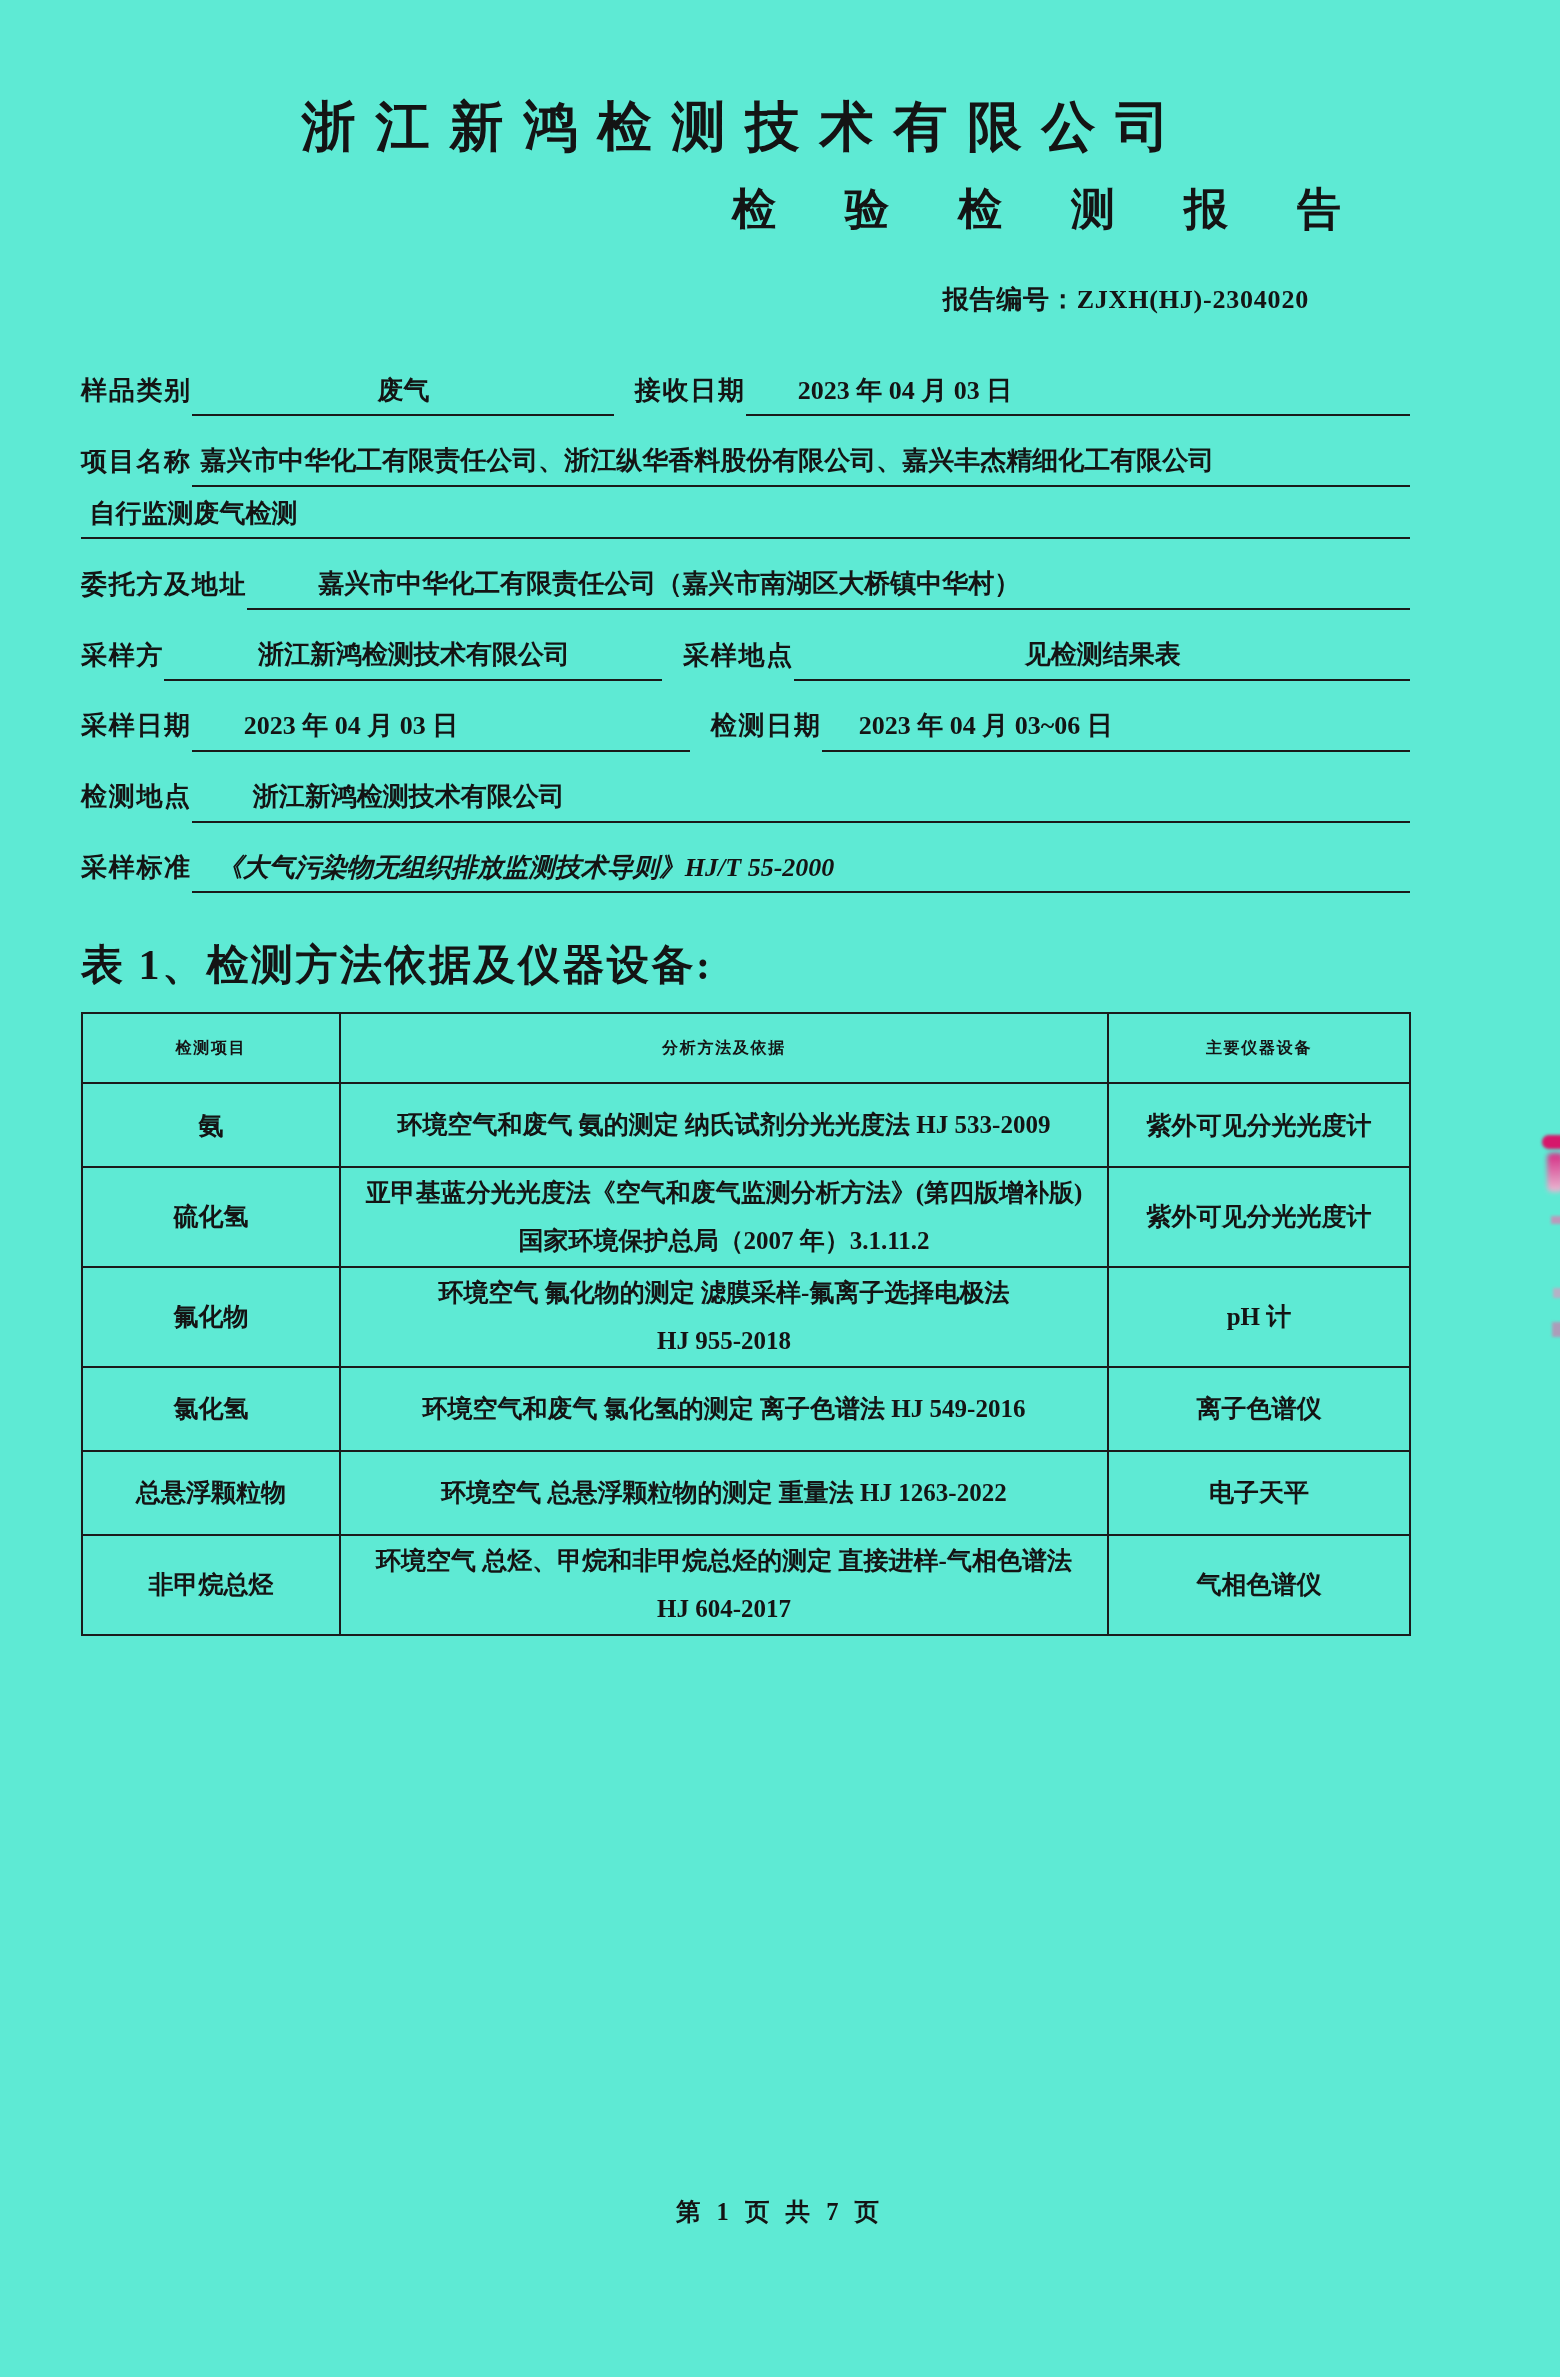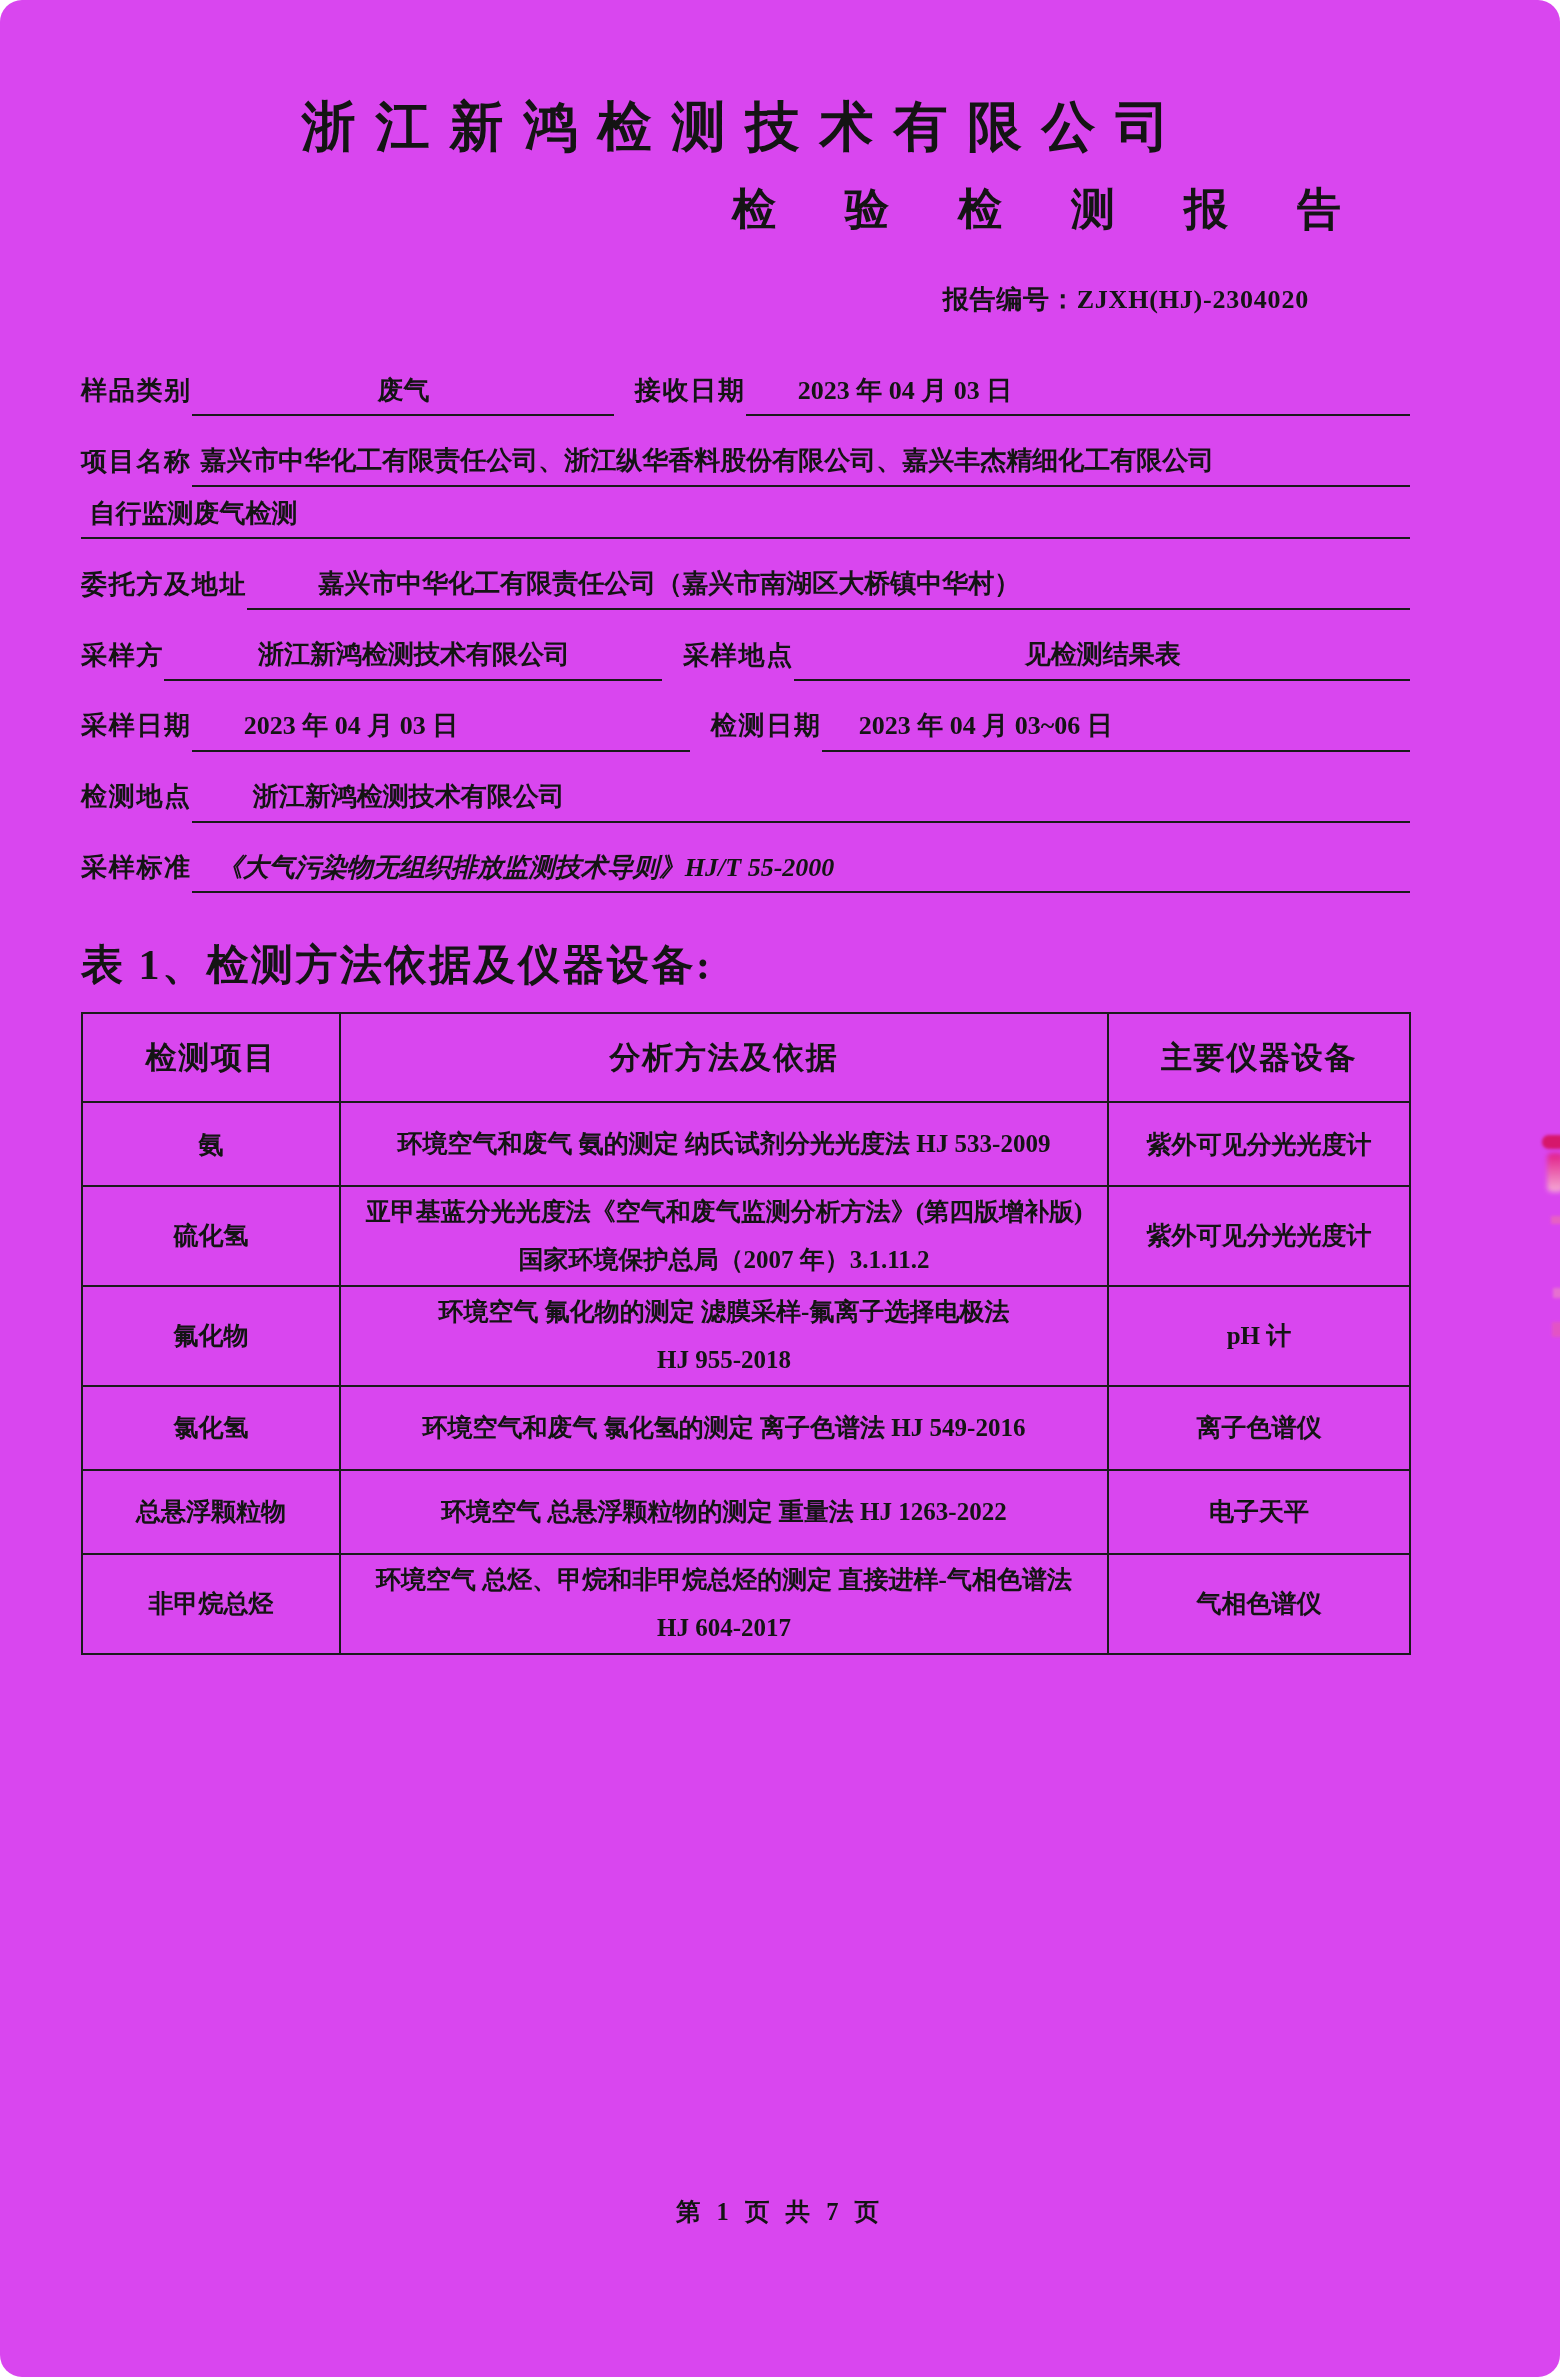--- a/index.html
+++ b/index.html
@@ -1,25 +1,24 @@
 <!DOCTYPE html>
 <html style="font-size:13.5px"><head>
 <meta charset="utf-8">
 <style>
   * { margin:0; padding:0; box-sizing:border-box; }
   html,body { background:#ffffff; }
   .page {
     position:relative;
     width:1560px; height:2377px;
-    background:#d946ef;
+    background:#5eead4;
     font-family:"Liberation Serif","DejaVu Serif",serif;
     font-weight:700;
     color:#141414;
     overflow:hidden;
-    border-radius:22px;
   }
   .content { position:absolute; left:81px; top:0; width:1329px; }
 
   .company {
     padding-top:98px;
     text-align:center;
     font-size:54px;
     letter-spacing:20px;
     line-height:1.1;
     white-space:nowrap;
@@ -73,21 +72,21 @@
     table-layout:fixed;
   }
   table.methods th, table.methods td {
     border:2.5px solid #1b1b1b;
     text-align:center;
     vertical-align:middle;
     font-size:25px;
     font-weight:700;
     padding:6.8px 11.8px;
   }
-  table.methods th { height:89px; font-size:31px; letter-spacing:1.7px; }
+  table.methods th { height:70px; font-size:16px; letter-spacing:1.7px; }
   table.methods td { height:84px; }
   .mline { line-height:1.45; }
   .mline + .mline { margin-top:11.8px; }
   .mline:empty { display:none; }
 
   .footer {
     position:absolute;
     left:0; top:2195px;
     width:100%;
     text-align:center;

